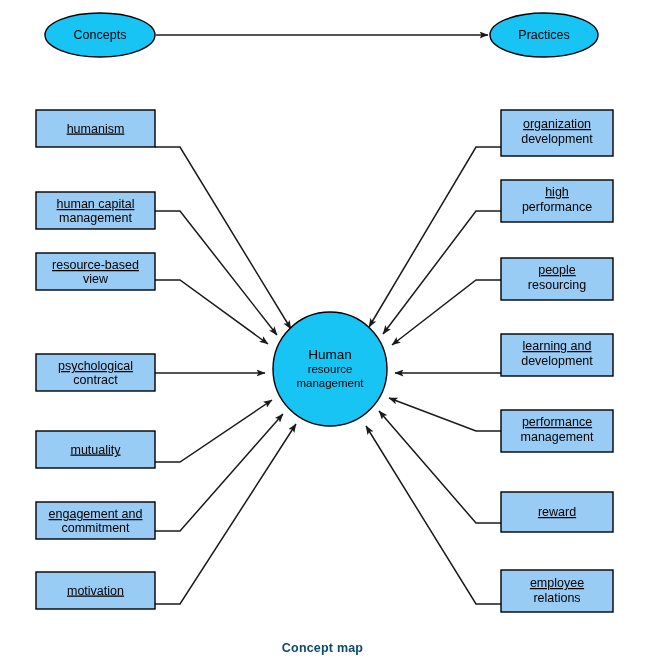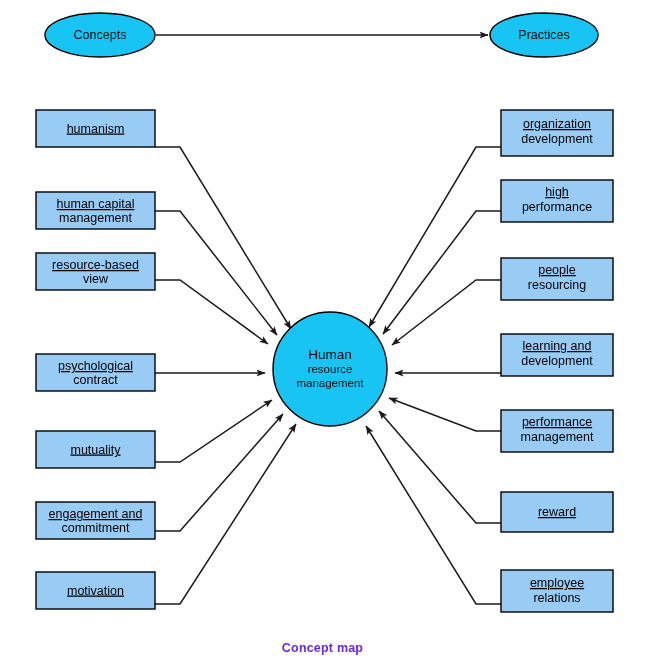--- a/index.html
+++ b/index.html
@@ -76,21 +76,21 @@
   }
   .caption {
     position: absolute;
     left: 0;
     top: 641px;
     width: 645px;
     text-align: center;
     font-family: "Liberation Sans", sans-serif;
     font-size: 12.5px;
     font-weight: bold;
-    color: #6d28d9;
+    color: #0c4a6e;
     letter-spacing: 0.2px;
   }
   .spell {
     text-decoration: underline;
     text-decoration-color: #4aa24a;
     text-decoration-style: wavy;
     text-decoration-thickness: 1px;
   }
 </style>
 </head>

